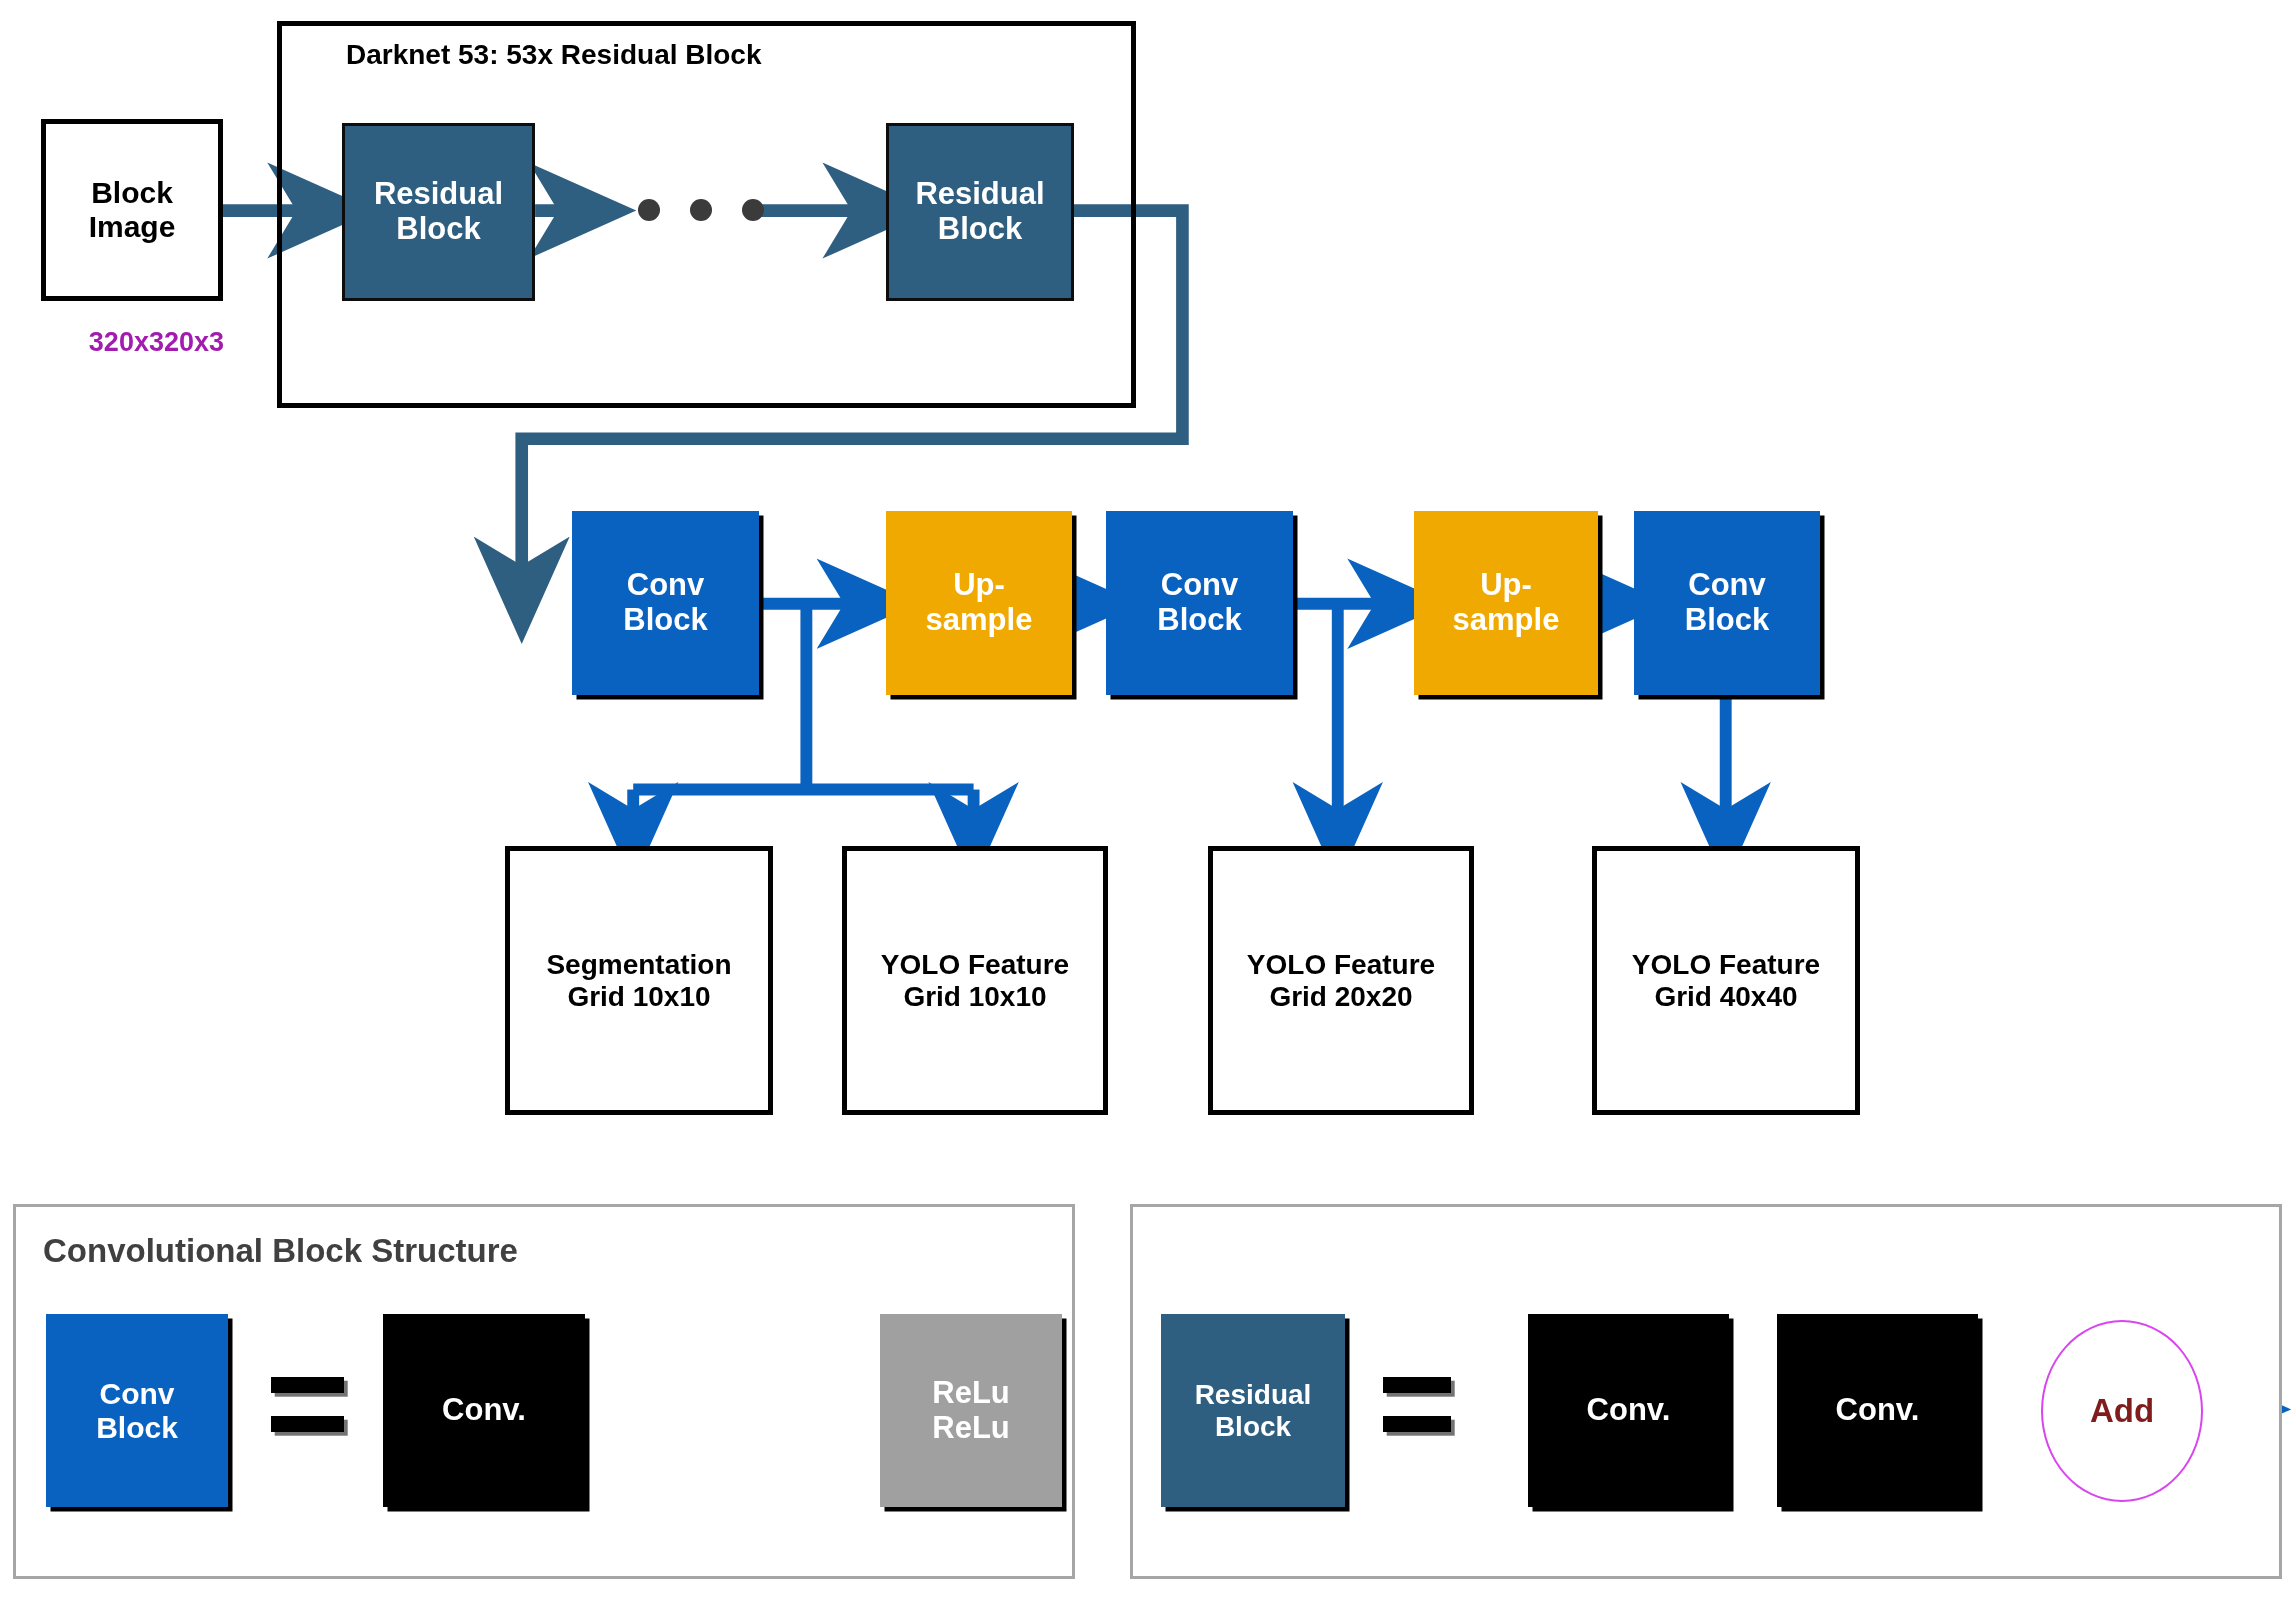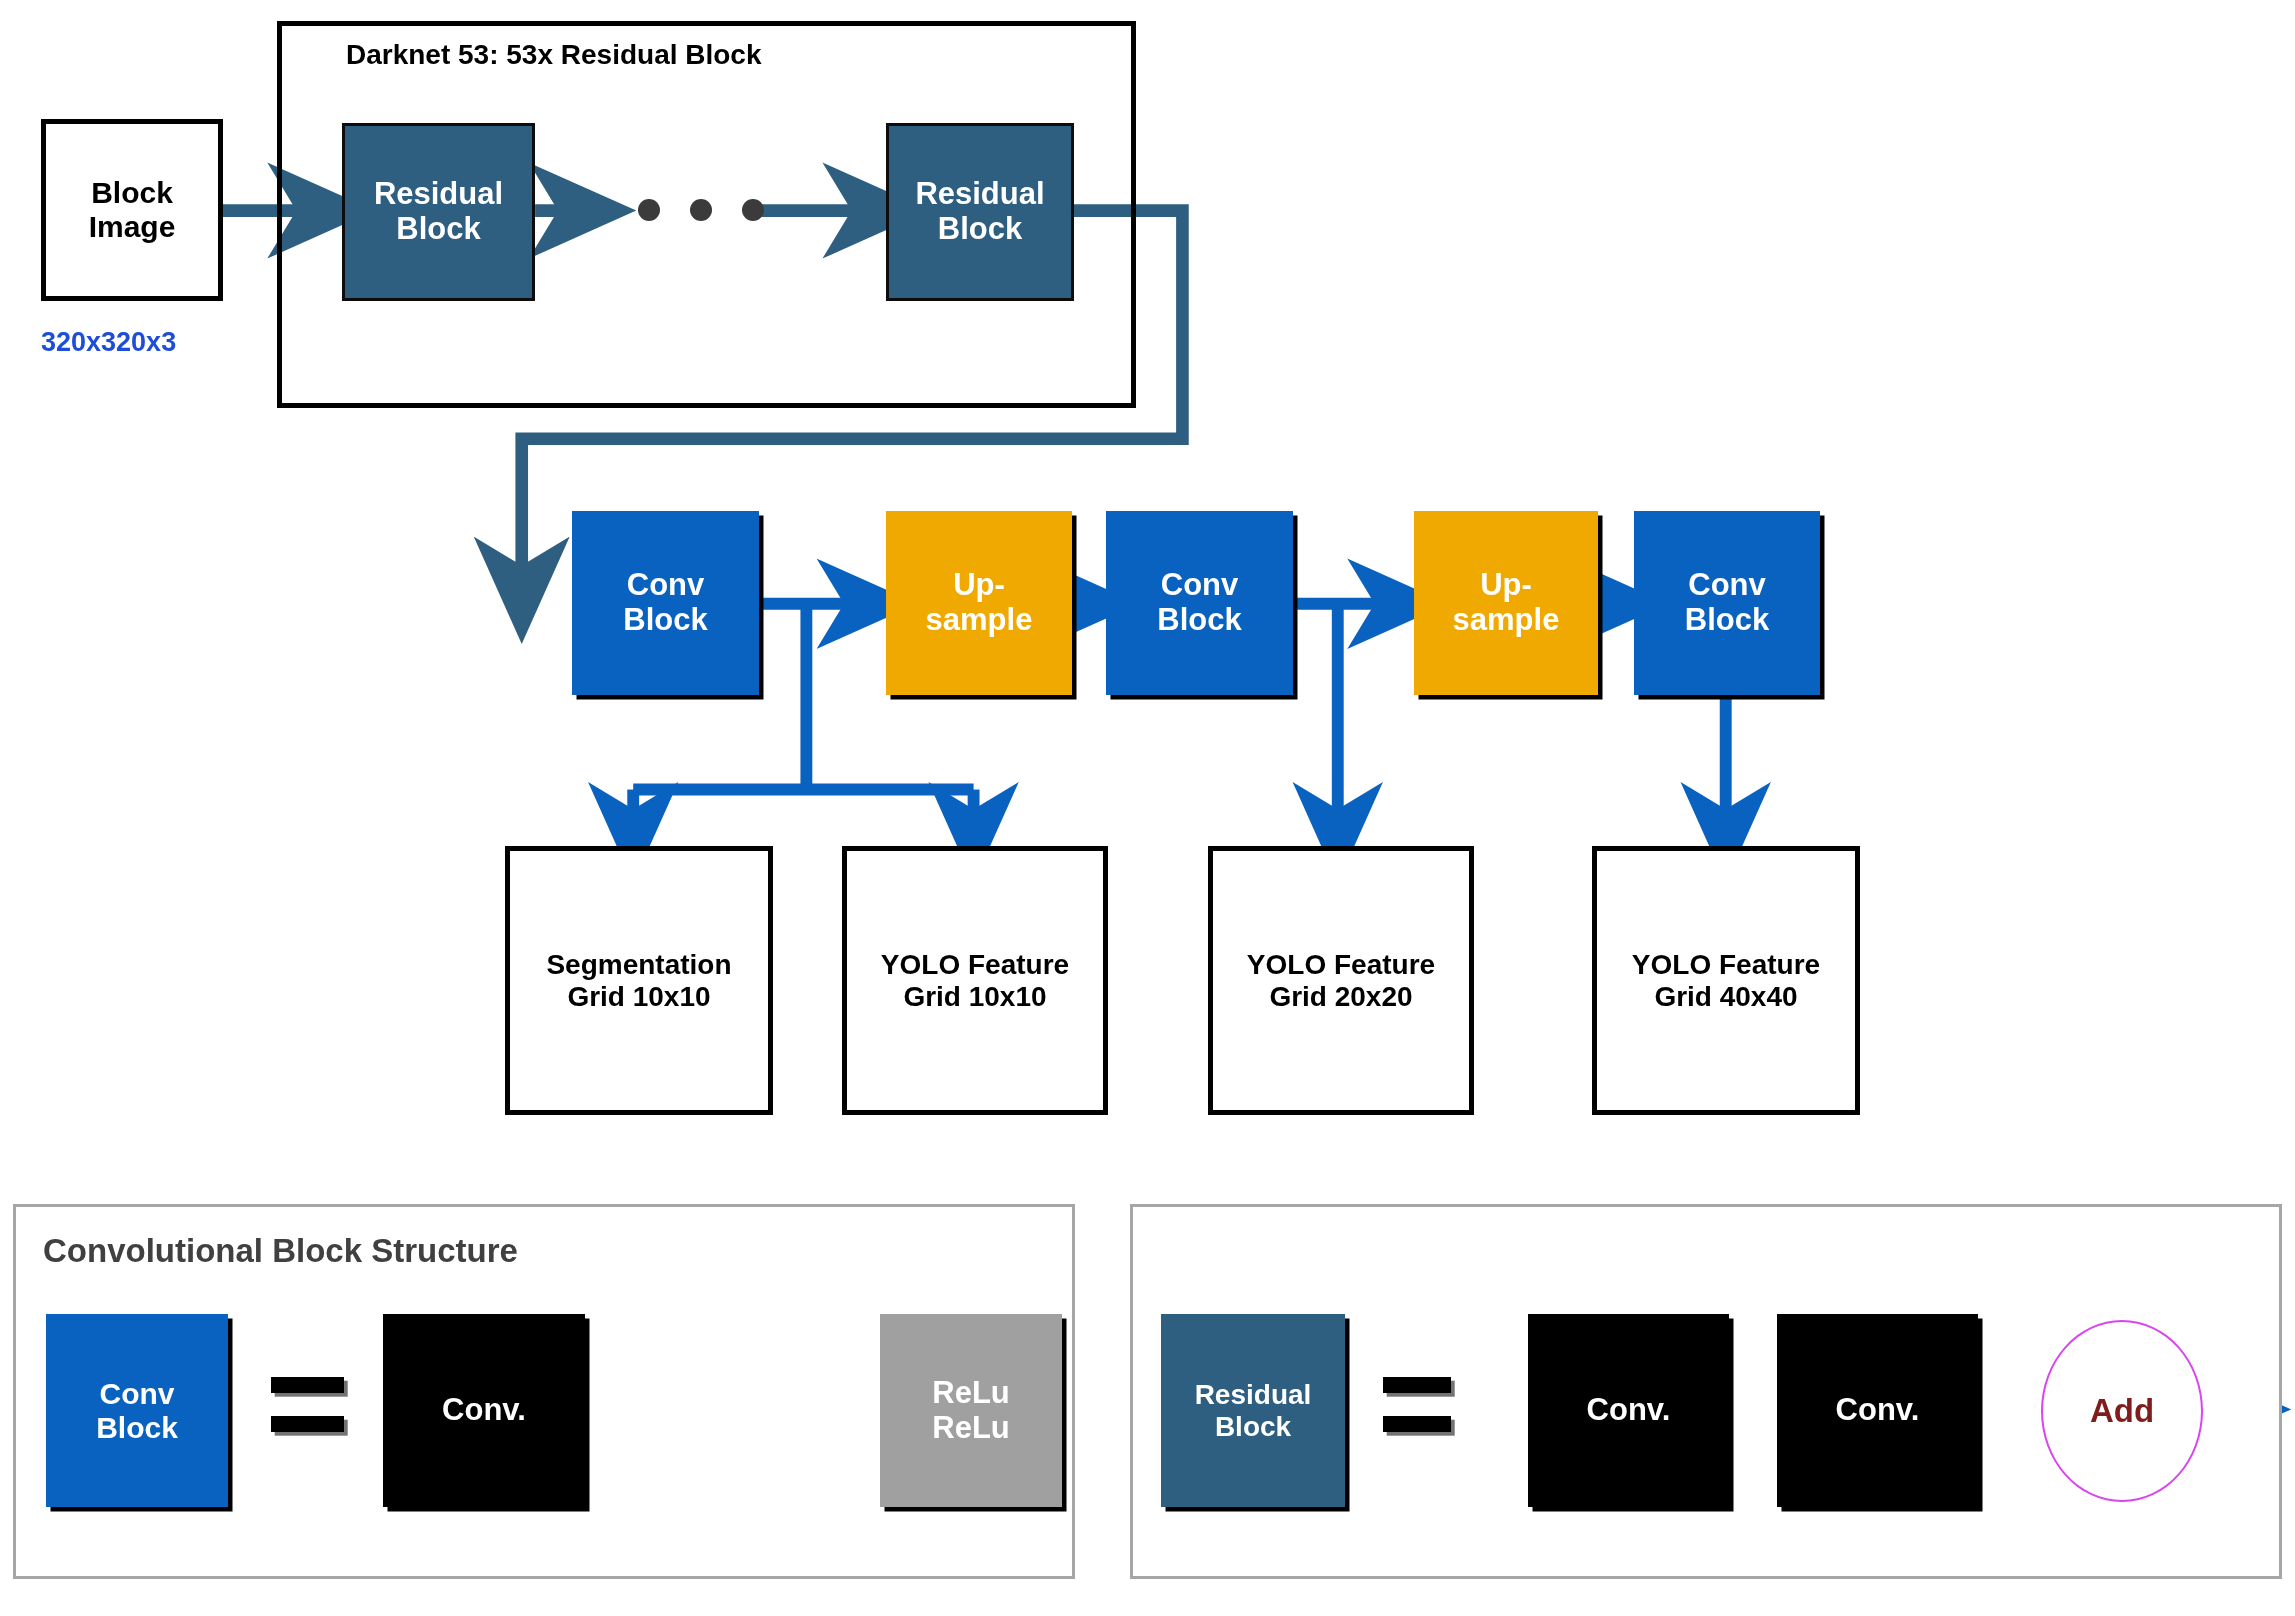--- a/index.html
+++ b/index.html
@@ -152,21 +152,21 @@
 
   <div class="abs container-box" style="left:277px; top:21px; width:859px; height:387px;"></div>
 
   <div class="abs" style="left:306px; top:39px; width:743px; height:45px; font-size:28px; font-weight:bold; color:#000;margin-left:40px;">Darknet 53: 53x Residual Block</div>
 
   <div class="abs box-outline blk blk-black-text" style="left:41px; top:119px; width:182px; height:182px; font-size:30px; flex-direction:column;">
     <span>Block</span>
     <span>Image</span>
   </div>
 
-  <div class="abs" style="left:41px; top:327px; width:193px; text-align:left; font-size:27px; font-weight:bold; color:#1d4ed8;">320x320x3</div>
+  <div class="abs" style="left:31px; top:327px; width:193px; text-align:right; font-size:27px; font-weight:bold; color:#a21caf;">320x320x3</div>
 
   <div class="abs blk blk-white-text" style="left:342px; top:123px; width:193px; height:178px; background:#2E5E80; border:3.7px solid #0d0d0d; font-size:31px; flex-direction:column;">
     <span>Residual</span>
     <span>Block</span>
   </div>
 
   <div class="dot" style="left:638px; top:199px; width:22px; height:22px;"></div>
   <div class="dot" style="left:690px; top:199px; width:22px; height:22px;"></div>
   <div class="dot" style="left:742px; top:199px; width:22px; height:22px;"></div>
 

